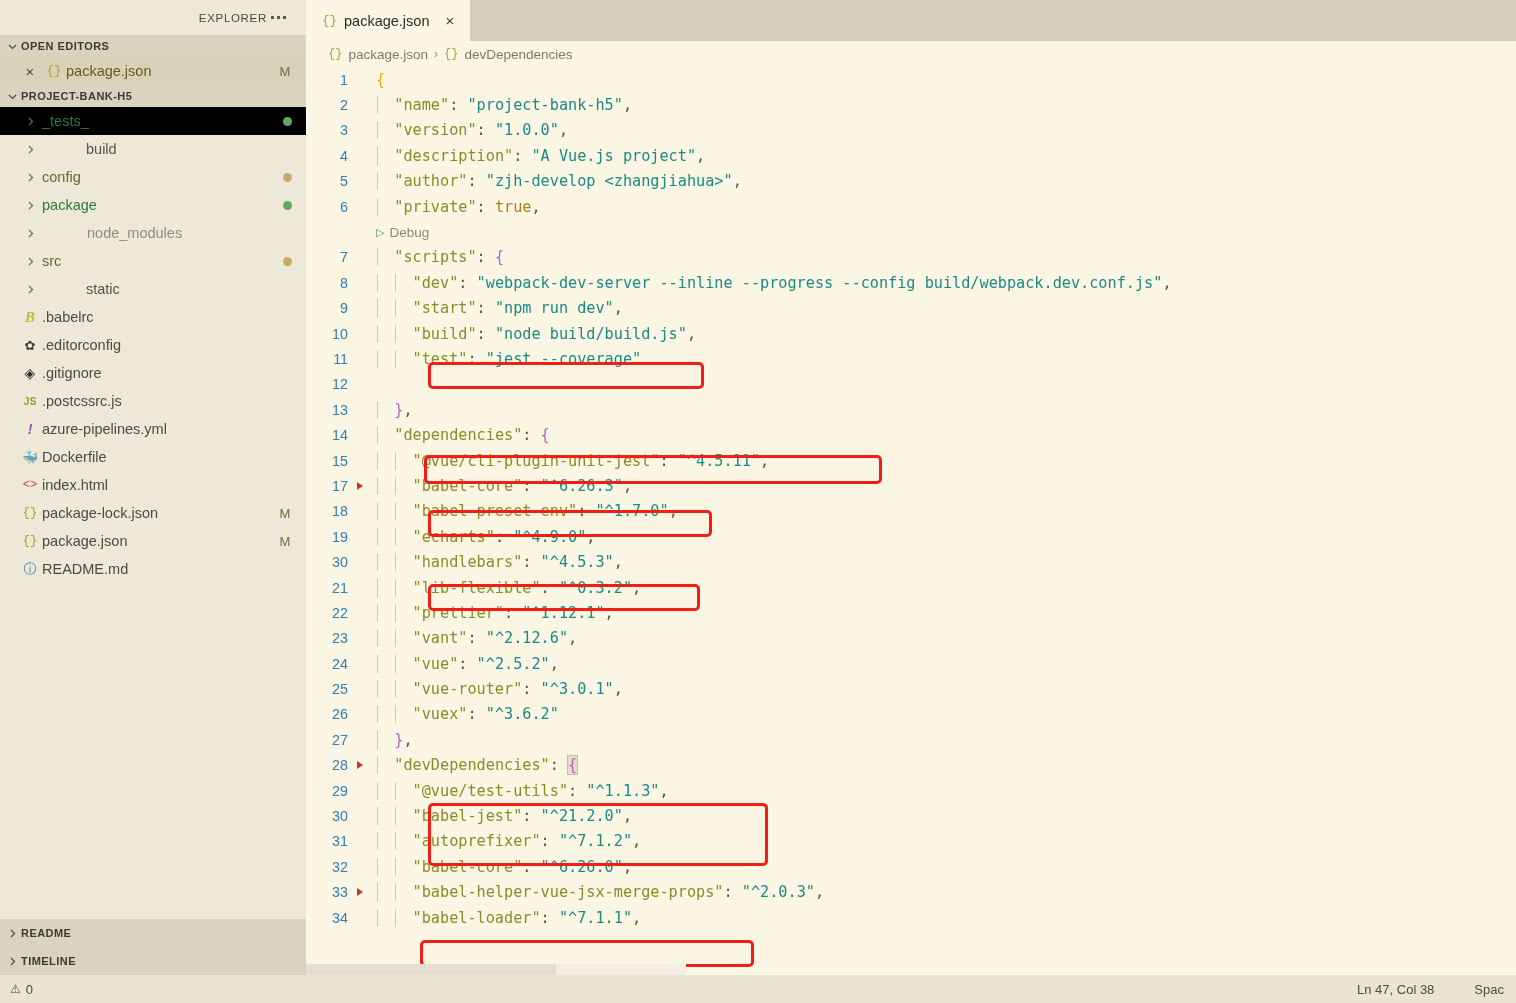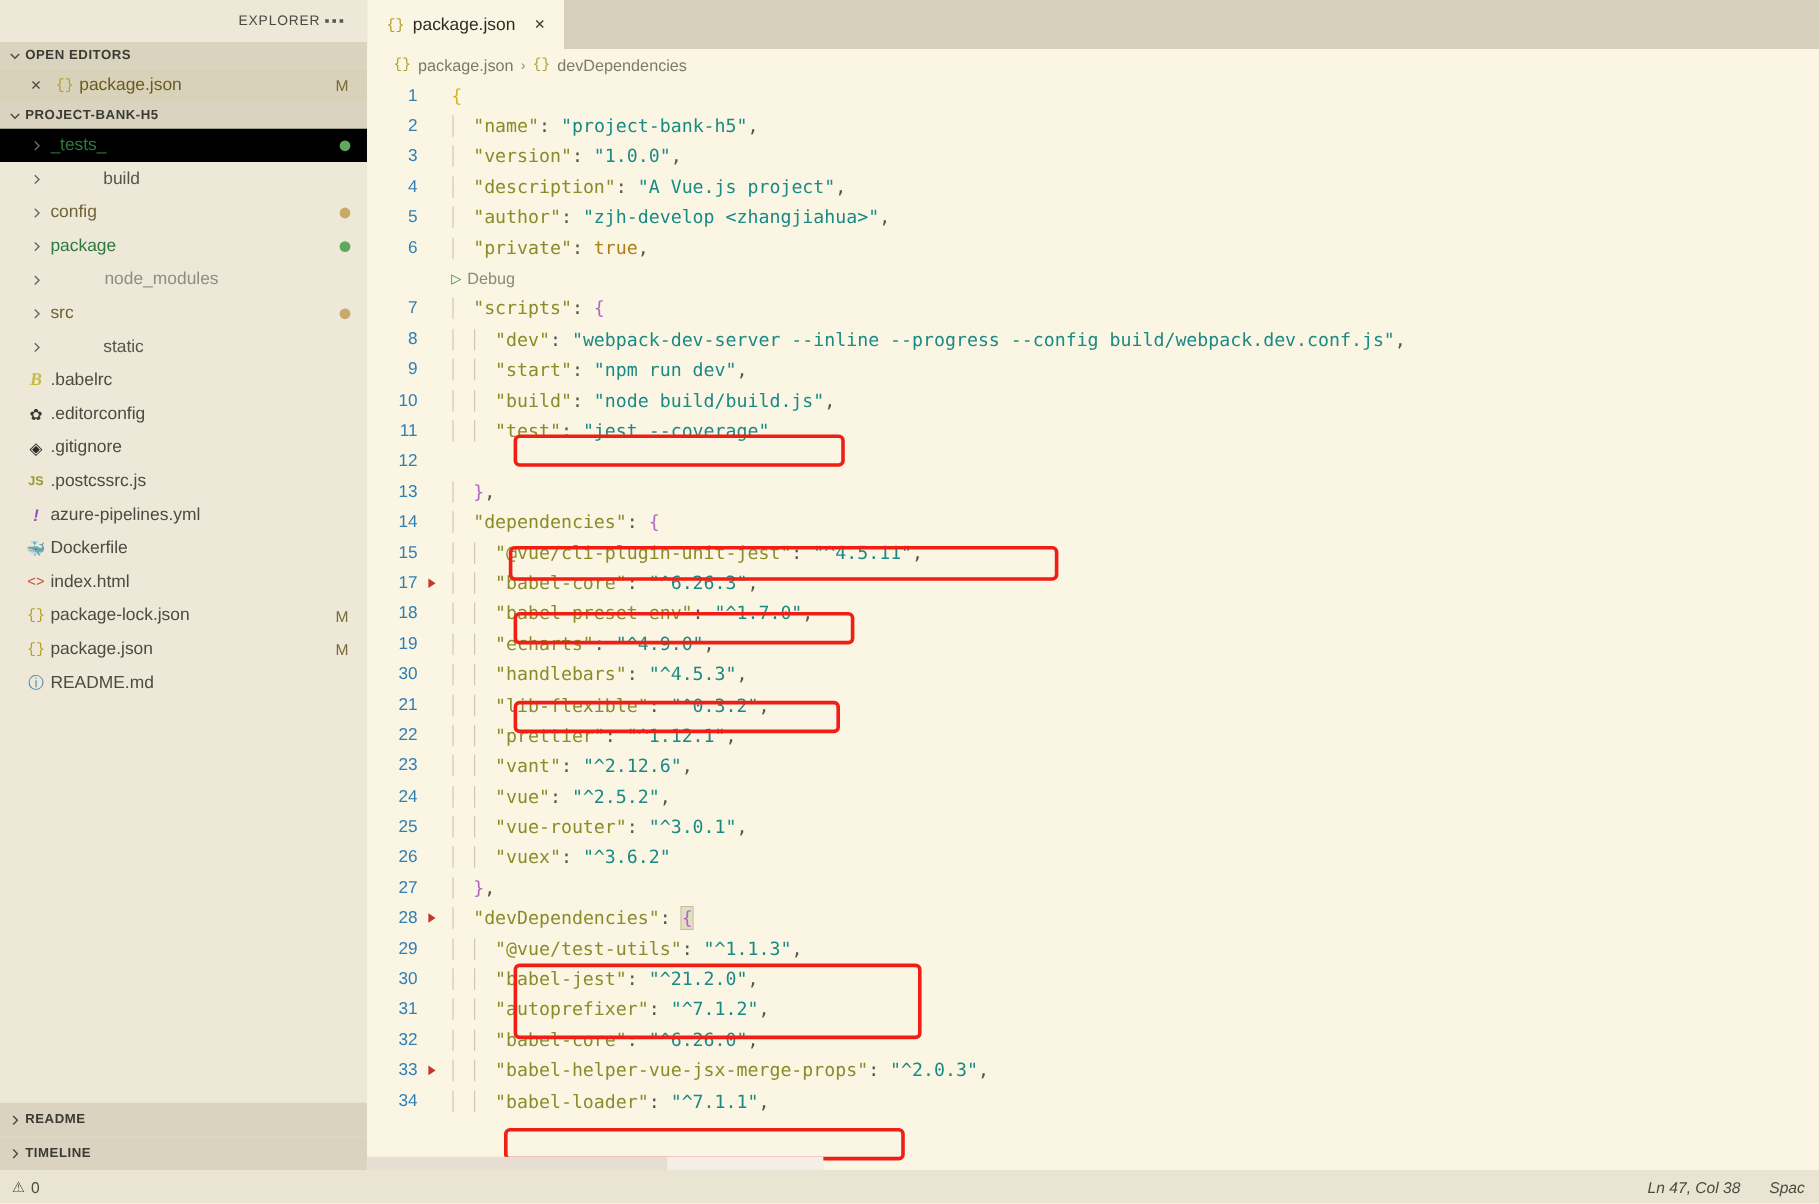--- a/index.html
+++ b/index.html
@@ -130,21 +130,21 @@
     pointer-events: none;
   }
 
   
   .statusbar {
     height: 28px; flex: 0 0 28px; background: #EAE4D2;
     display: flex; align-items: center; font-size: 13px; color: #4b4b42;
     padding: 0 10px; position: relative;
   }
   .sb-left { display: flex; align-items: center; gap: 5px; }
-  .sb-right { margin-left: auto; display: flex; align-items: center; gap: 24px; padding-right: 2px; font-style: italic;}
+  .sb-right { margin-left: auto; display: flex; align-items: center; gap: 40px; padding-right: 2px;}
   .warn-ico { color: #4b4b42; font-size: 12px; }
 
   .hscroll { position: absolute; left: 306px; right: 0; bottom: 28px; height: 11px; }
   .hscroll .thumb { position: absolute; left: 0; top: 0; height: 11px; background: #E6DDD3; }
   .hscroll .thumb2 { position: absolute; left: 250px; top: 0; width: 130px; height: 11px; background: #F5EEE6; }
 </style>
 </head>
 <body>
 
 <div id="app">

